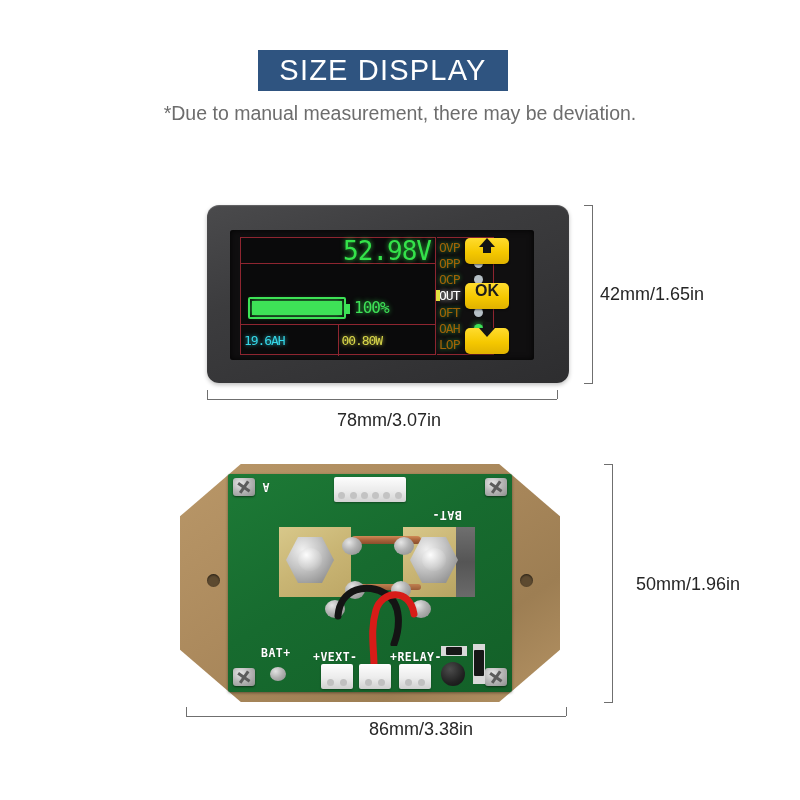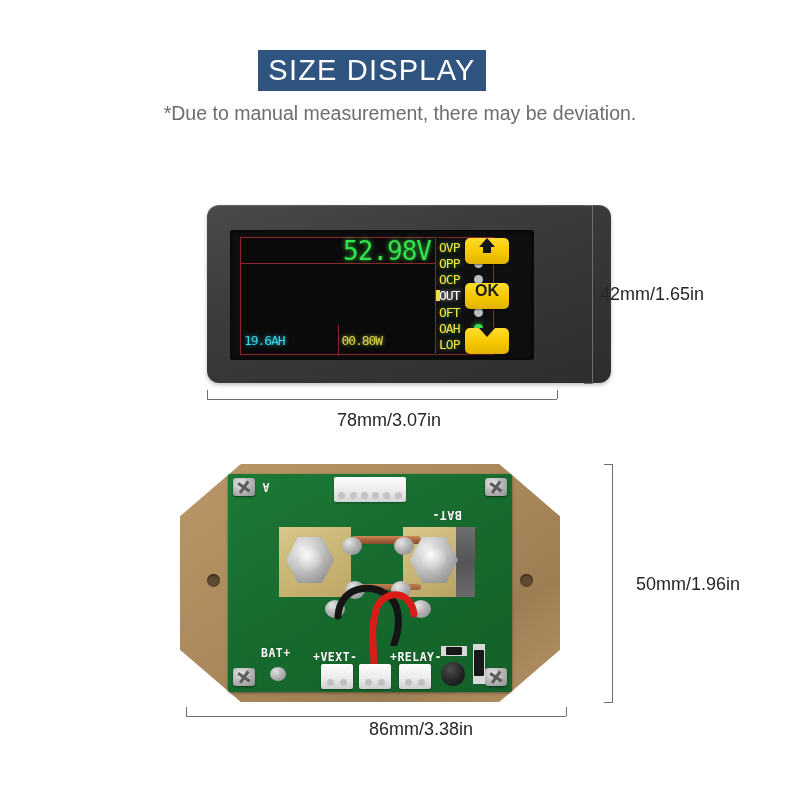--- a/index.html
+++ b/index.html
@@ -8,38 +8,38 @@
     background:#ffffff;
     font-family:"Liberation Sans", sans-serif;
     overflow:hidden;
     position:relative;
   }
   #root{position:relative;width:800px;height:800px;}
 
   
   .title-banner{
     position:absolute;left:258px;top:50px;
-    width:228px;height:41px;
+    width:250px;height:41px;
     background:#2f5480;
     display:flex;align-items:center;justify-content:center;
   }
   .title-banner span{
     color:#ffffff;font-size:29px;letter-spacing:1.2px;font-weight:400;
     font-family:"Liberation Sans", sans-serif;
   }
   .subtitle{
     position:absolute;left:0;top:102px;width:800px;
     text-align:center;color:#6d6d6d;font-size:19.5px;
     font-family:"Liberation Sans", sans-serif;
   }
 
   
   .meter{
     position:absolute;left:207px;top:205px;
-    width:404px;height:178px;
+    width:362px;height:178px;
     border-radius:12px;
     background:linear-gradient(160deg,#4a4a4c 0%,#3c3c3e 35%,#343436 70%,#2d2d2f 100%);
     box-shadow:inset 0 1px 1px rgba(255,255,255,.16), 0 2px 4px rgba(0,0,0,.25);
   }
   .meter-inner{
     position:absolute;left:23px;top:25px;
     width:304px;height:130px;
     background:#100f10;
     border-radius:3px;
     box-shadow:inset 0 0 6px rgba(0,0,0,.9);
@@ -114,21 +114,21 @@
     border:1px solid #8e2530;border-left:none;
     box-sizing:border-box;
     display:flex;flex-direction:column;justify-content:space-between;
     padding:2px 0;
   }
   .st-row{
     display:flex;align-items:center;height:15.5px;padding-left:2px;
     position:relative;
   }
   .st-label{
-    color:#fde047;font-size:13px;font-family:"DejaVu Sans Mono", monospace;
+    color:#a16207;font-size:13px;font-family:"DejaVu Sans Mono", monospace;
     letter-spacing:-1px;text-shadow:0 0 4px rgba(47,191,70,.7);
     width:33px;
   }
   .st-label.active{color:#ffffff;text-shadow:0 0 5px rgba(255,255,255,.8);}
   .st-dot{width:9px;height:9px;border-radius:50%;margin-left:2px;}
   .st-dot.on{background:#3ee257;box-shadow:0 0 6px rgba(62,226,87,.9);}
   .st-dot.off{background:#b6c0c6;}
   .st-tri{
     width:0;height:0;margin-left:1px;
     border-top:5px solid transparent;border-bottom:5px solid transparent;
@@ -266,20 +266,27 @@
     <span>SIZE DISPLAY</span>
   </div>
   <div class="subtitle">*Due to manual measurement, there may be deviation.</div>
 
   <div class="meter">
     <div class="meter-inner">
 
       <div class="lcd">
         <div class="lcd-row lcd-volt">52.98V</div>
 
+        <div class="lcd-row lcd-batrow">
+          <div class="batt-icon">
+            <div class="batt-fill"></div>
+            <div class="batt-cap"></div>
+          </div>
+          <div class="batt-pct">100%</div>
+        </div>
 
         <div class="lcd-row lcd-cells">
           <div class="cell-line">
             <div class="cell c-left">19.6AH</div>
             <div class="cell c-right">00.80W</div>
           </div>
         </div>
       </div>
 
       <div class="lcd-status">

